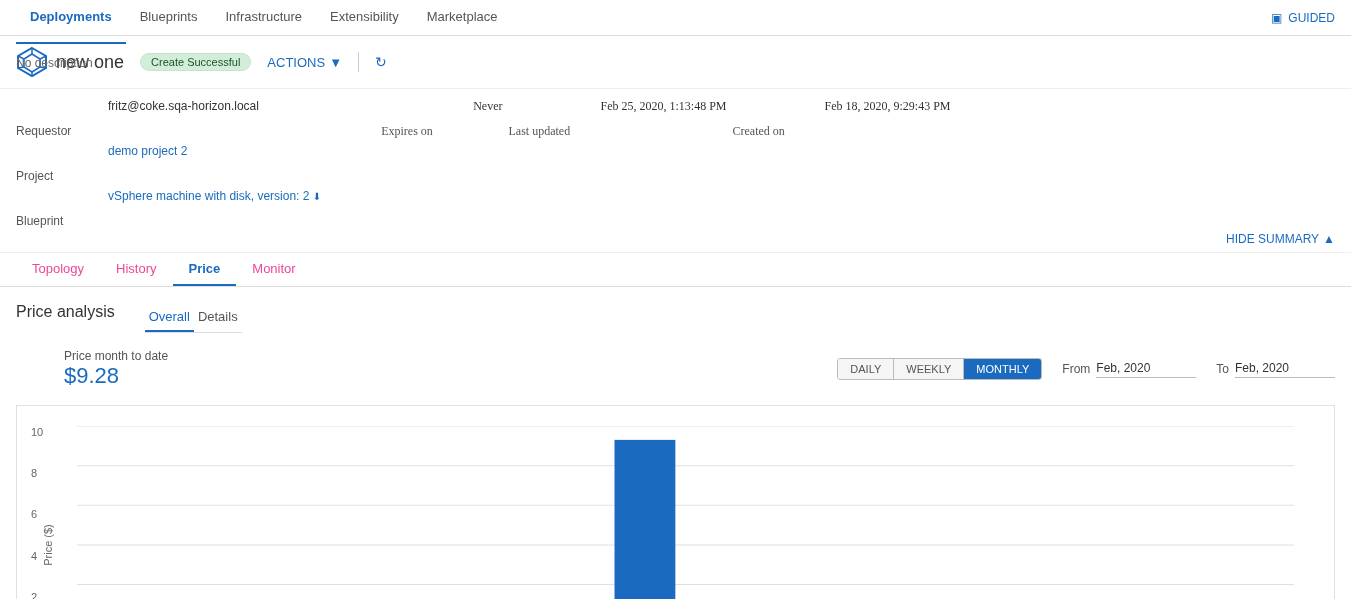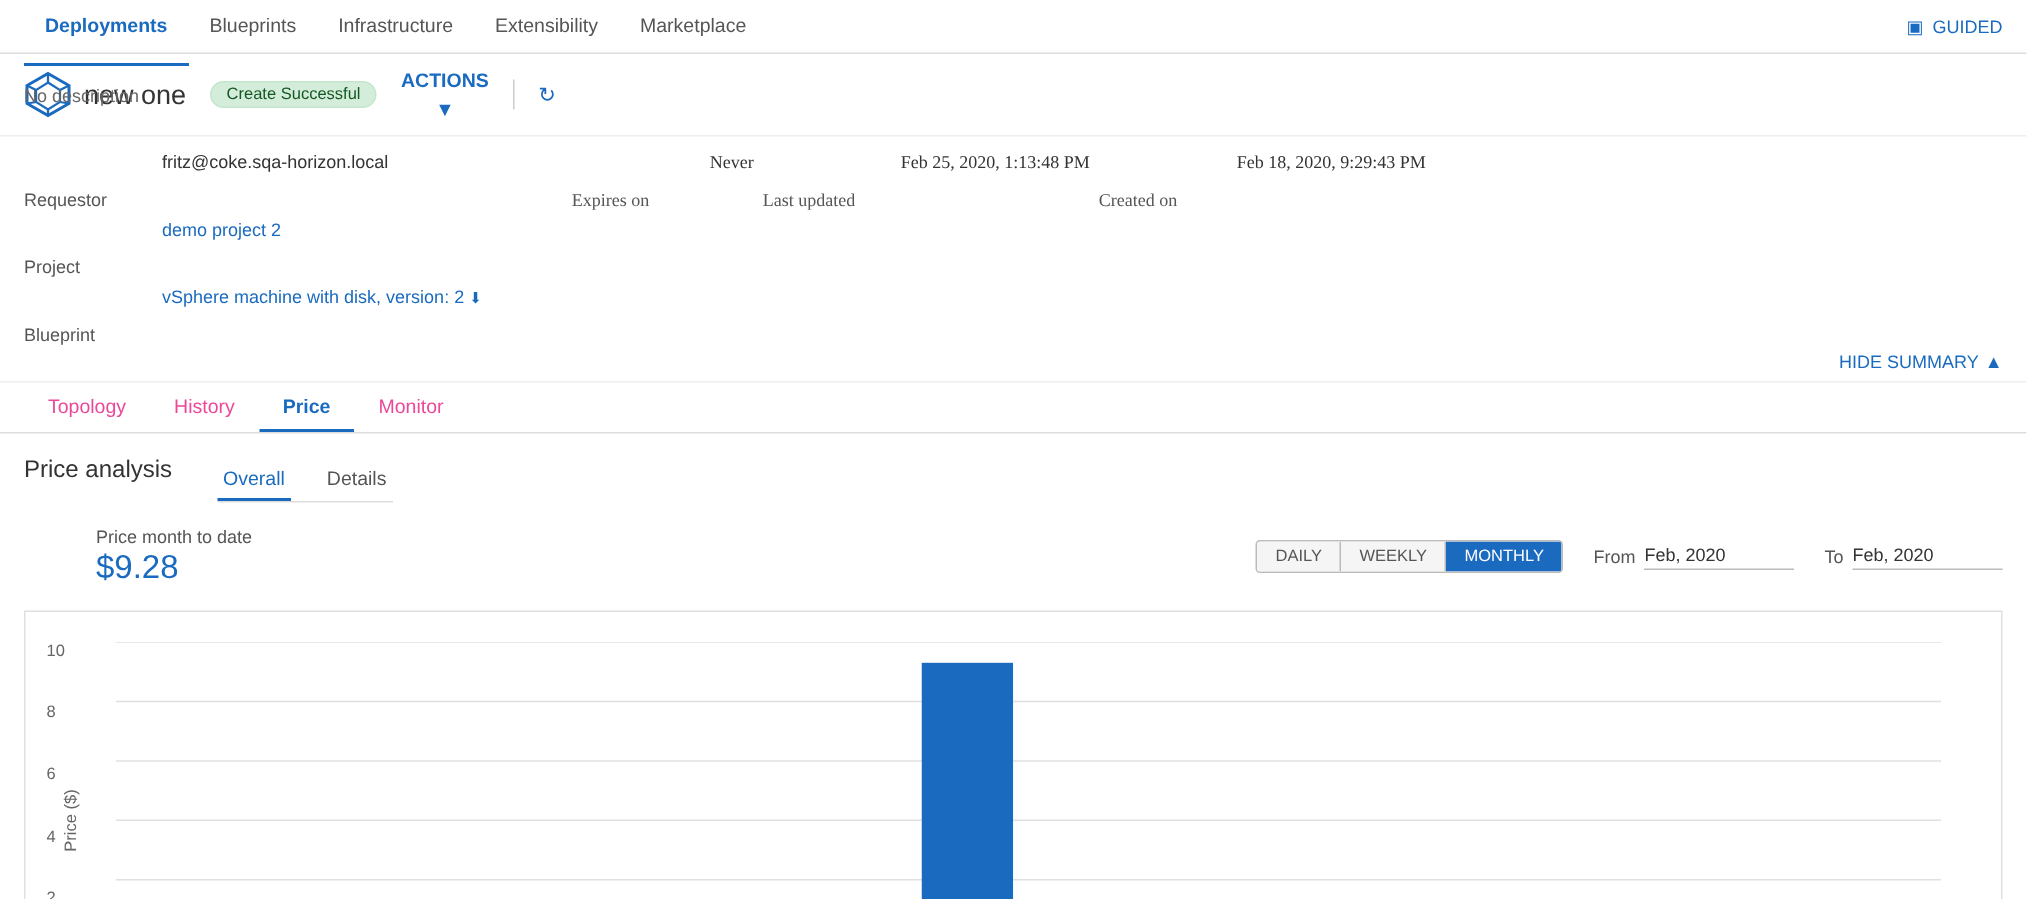--- a/index.html
+++ b/index.html
@@ -72,24 +72,23 @@
       border-radius: 12px;
       padding: 2px 10px;
       font-size: 11px;
     }
     .actions-btn {
       display: flex;
       align-items: center;
       gap: 4px;
       color: #1a6bbf;
       font-size: 13px;
-      font-weight: 700;
+      font-weight: 400;
       cursor: pointer;
       text-transform: uppercase;
-      flex-direction: column;
     }
     .divider-v {
       width: 1px;
       height: 20px;
       background: #ccc;
     }
     .refresh-btn {
       color: #1a6bbf;
       cursor: pointer;
       font-size: 14px;
@@ -165,21 +164,20 @@
       padding: 16px;
     }
     .price-analysis-title {
       font-size: 16px;
       font-weight: 400;
       color: #333;
       margin-bottom: 12px;
     }
     .sub-tabs {
       display: flex;
-      gap: 20px;
       border-bottom: 1px solid #ddd;
       margin-left: 0;
     }
     .sub-tab {
       padding: 6px 4px;
       font-size: 13px;
       color: #555;
       cursor: pointer;
       border-bottom: 2px solid transparent;
     }

